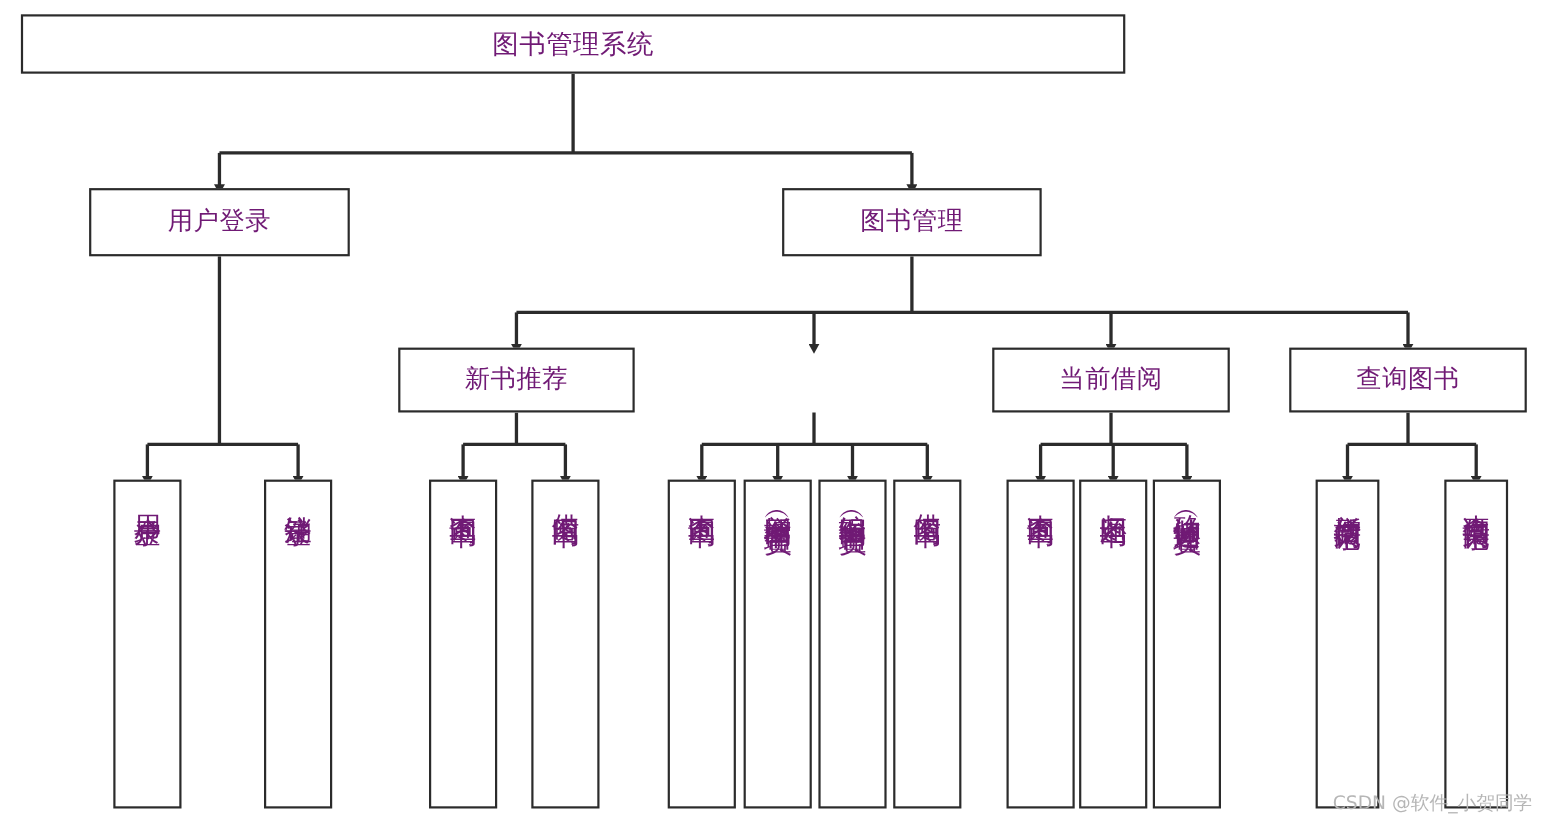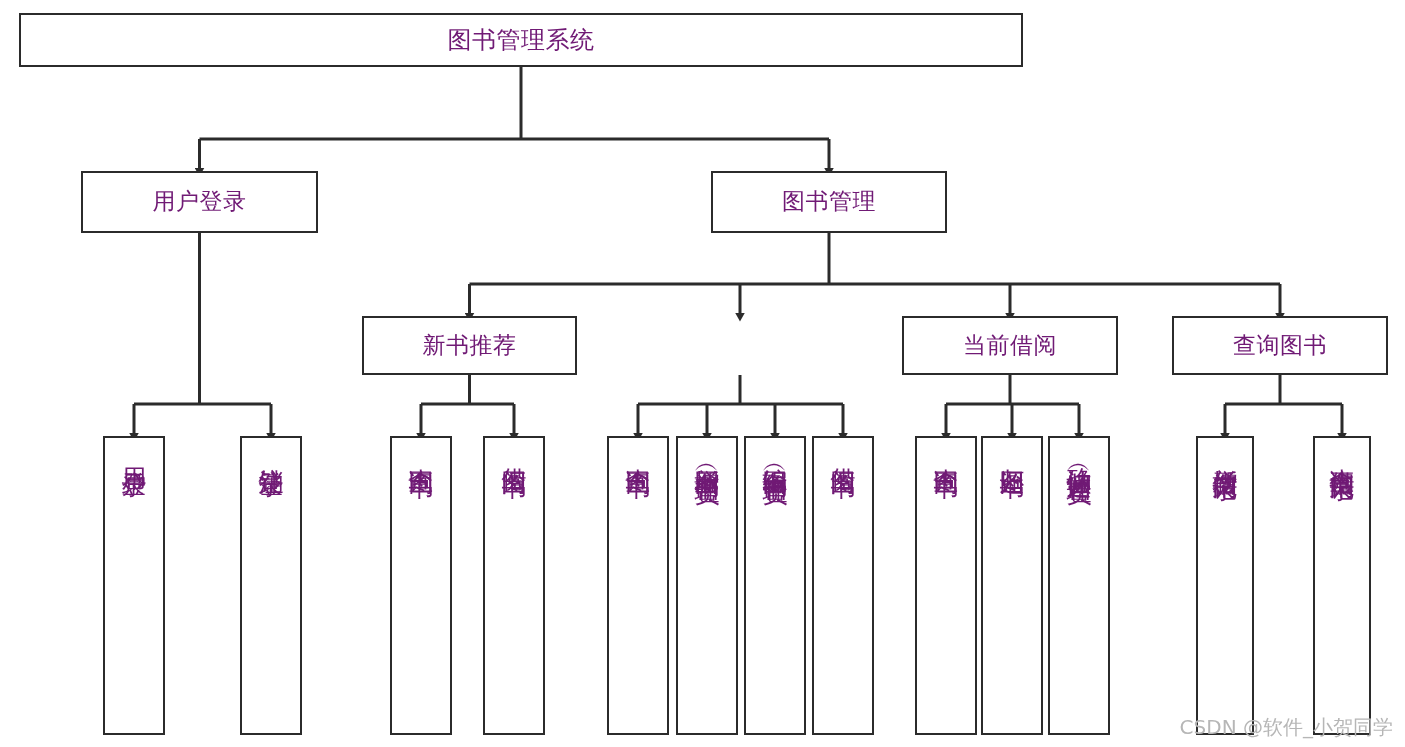--- a/index.html
+++ b/index.html
@@ -61,21 +61,21 @@
     text-orientation: upright;
     font-size: 25px;
     letter-spacing: 2px;
     line-height: 1;
     white-space: nowrap;
   }
   .watermark {
     position: absolute;
     right: 12px;
     bottom: 6px;
-    font-size: 20px;
+    font-size: 17px;
     color: #b6b6b6;
     z-index: 5;
     white-space: nowrap;
     font-family: "DejaVu Sans", "Liberation Sans", sans-serif;
   }
 </style>
 </head>
 <body>
 
 <div id="canvas">

